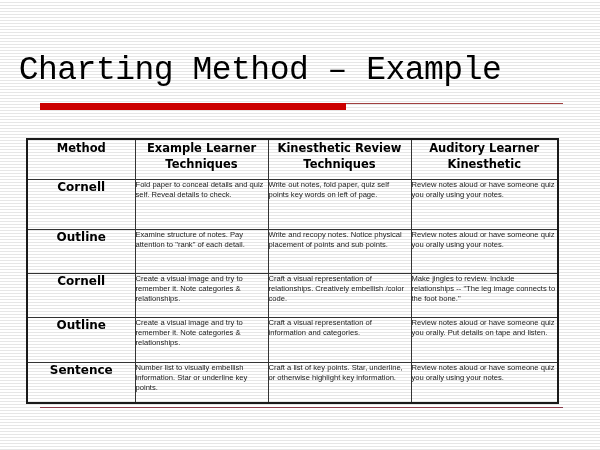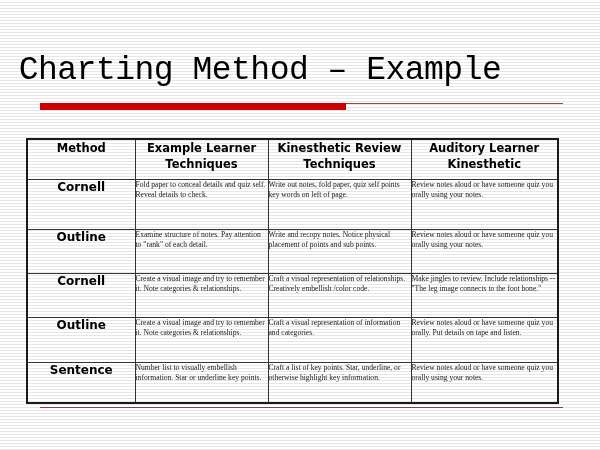--- a/index.html
+++ b/index.html
@@ -37,21 +37,21 @@
       font-weight: bold; font-size: 11.5px; text-align: center; vertical-align: bottom;
       padding-bottom: 3px; line-height: 16px; color: #000;
       font-family: "DejaVu Sans", sans-serif;
     }
     td.method {
       font-weight: bold; font-size: 12px; text-align: center; vertical-align: bottom;
       padding-bottom: 4px; color: #000;
     }
     td.cell {
       font-size: 7.6px; line-height: 10px; color: #222; padding: 3px 4px 0 5px;
-      font-family: Liberation Serif, serif;
+      font-family: Liberation Sans, sans-serif;
     }
   </style>
 </head>
 <body>
 
 <div class="title">Charting Method – Example</div>
 <div class="rule-thick"></div>
 <div class="rule-thin"></div>
 
 <table class="grid">

